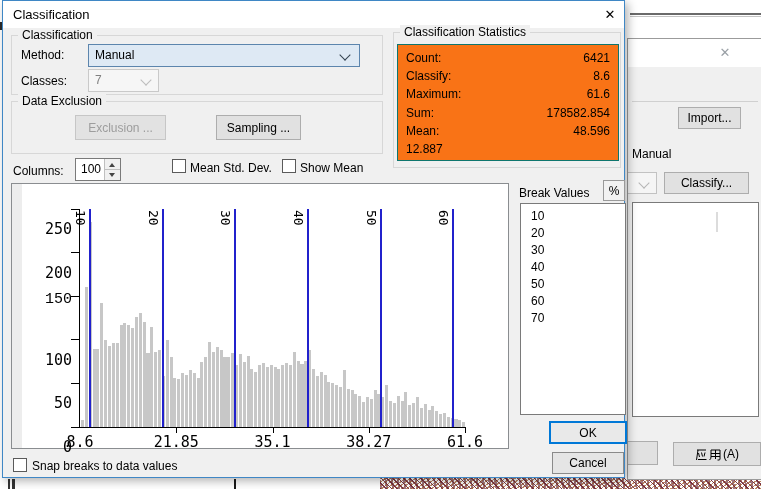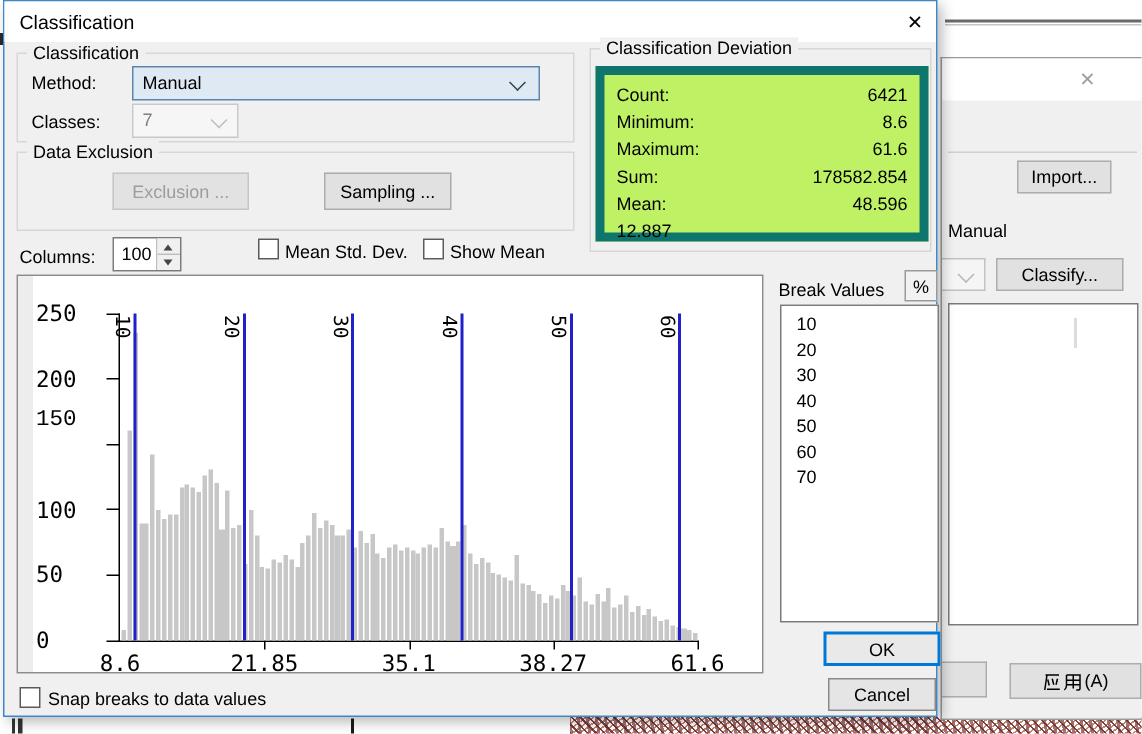--- a/index.html
+++ b/index.html
@@ -65,22 +65,22 @@
   #combo-classes{left:85px;top:68px;width:71px;height:23px;background:#f6f6f6;
                  border:1px solid #c9c9c9;box-sizing:border-box;line-height:21px;padding-left:6px;color:#808080;}
   #combo-classes .vee{position:absolute;right:8px;top:6px;border-color:#bcbcbc;}
   .vee{width:7px;height:7px;border-right:1.4px solid #444;border-bottom:1.4px solid #444;
        transform:rotate(45deg);display:inline-block;}
 
   #btn-exclusion{left:72px;top:114px;width:91px;height:25px;background:#e2e2e2;
                  border:1px solid #c6c6c6;color:#9d9d9d;}
   #btn-sampling{left:213px;top:114px;width:85px;height:25px;}
 
-  #stats-panel{left:394px;top:43px;width:222px;height:117px;background:#bef264;
-               border:6px solid #0f766e;box-sizing:border-box;padding:4px 8px;}
+  #stats-panel{left:394px;top:43px;width:222px;height:117px;background:#f97316;
+               border:1px solid #0f766e;box-sizing:border-box;padding:4px 8px;}
   .stat-row{display:flex;justify-content:space-between;height:18.2px;line-height:18.2px;}
 
   #lbl-columns{left:10px;top:163px;}
   #spinner{left:72px;top:157px;width:46px;height:23px;background:#fff;border:1px solid #7a7a7a;
            box-sizing:border-box;}
   #spinner-val{position:absolute;left:5px;top:3px;}
   #spinner-btns{position:absolute;right:0;top:0;width:15px;height:21px;border-left:1px solid #bfbfbf;}
   .spin-cell{width:15px;height:10.5px;background:#f0f0f0;position:relative;box-sizing:border-box;}
   .spin-cell.up{border-bottom:1px solid #bfbfbf;}
   .tri-up{position:absolute;left:4px;top:3.5px;width:0;height:0;border-left:3.5px solid transparent;
@@ -94,22 +94,22 @@
   
   #hist-panel{left:8px;top:182px;width:498px;height:266px;background:#fff;
               border:1px solid #8a8d90;box-sizing:border-box;}
   #hist-strip{left:0;top:0;width:10px;height:264px;background:#ededed;}
   #plot{left:67px;top:25px;width:386px;height:218px;border-left:1px solid #000;
         border-bottom:1px solid #000;box-sizing:content-box;}
   .hist-bar{position:absolute;bottom:0;background:#c7c7c7;}
   .break-line{position:absolute;top:0;height:218px;width:2px;background:#2121cc;cursor:col-resize;}
   .break-label{position:absolute;writing-mode:vertical-rl;font-family:"DejaVu Sans Mono",monospace;
                font-size:13px;line-height:13px;color:#000;}
-  .y-label{position:absolute;width:48px;font-family:"DejaVu Sans Mono",monospace;
-           font-size:15px;}
+  .y-label{position:absolute;width:48px;text-align:right;font-family:"DejaVu Sans Mono",monospace;
+           font-size:15px;margin-top:20px;}
   .y-tick{position:absolute;width:9px;height:1px;background:#000;}
   .x-label{position:absolute;width:72px;text-align:center;font-family:"DejaVu Sans Mono",monospace;
            font-size:15px;}
   .x-tick{position:absolute;width:1px;height:5px;background:#000;}
 
   
   #lbl-breaks{left:516px;top:185px;}
   #btn-percent{left:600px;top:179px;width:22px;height:21px;background:#f2f2f2;border:1px solid #9a9a9a;}
   #break-list{left:517px;top:202px;width:106px;height:212px;background:#fff;
               border:1px solid #7a7a7a;box-sizing:border-box;padding-top:4px;}
@@ -179,29 +179,29 @@
     <span class="vee"></span>
   </div>
 
   <div class="group" id="grp-excl">
     <span class="group-label">Data Exclusion</span>
   </div>
   <div class="abs btn" id="btn-sampling">Sampling ...</div>
   <div class="abs btn" id="btn-exclusion">Exclusion ...</div>
 
   <div class="group" id="grp-stats">
-    <span class="group-label">Classification Deviation</span>
+    <span class="group-label">Classification Statistics</span>
   </div>
   <div class="abs" id="stats-panel">
       <div class="stat-row">
         <span>Count:</span>
         <span>6421</span>
       </div>
       <div class="stat-row">
-        <span>Minimum:</span>
+        <span>Classify:</span>
         <span>8.6</span>
       </div>
       <div class="stat-row">
         <span>Maximum:</span>
         <span>61.6</span>
       </div>
       <div class="stat-row">
         <span>Sum:</span>
         <span>178582.854</span>
       </div>

